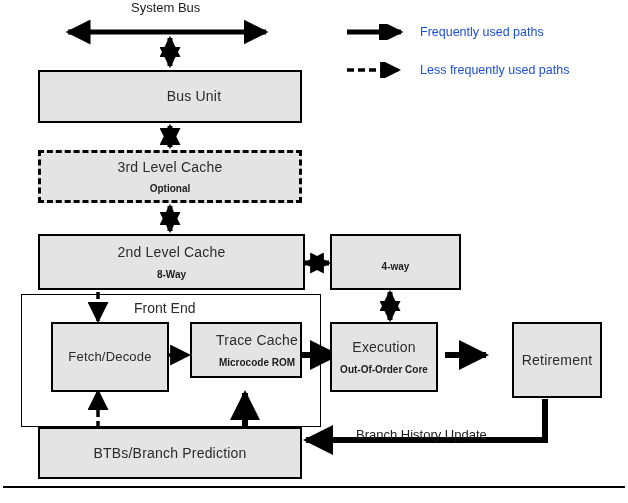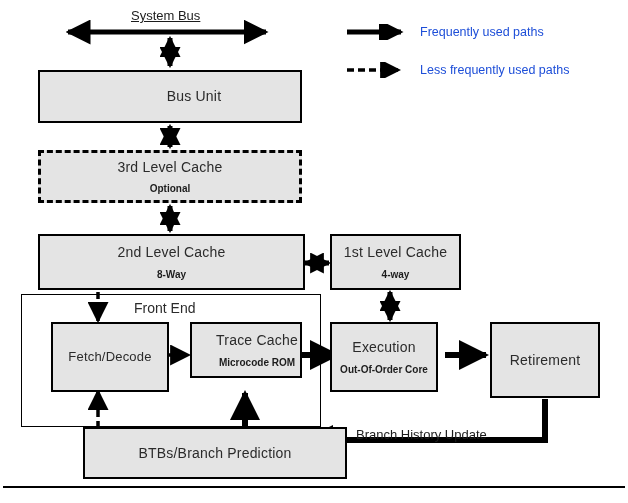--- a/index.html
+++ b/index.html
@@ -130,21 +130,21 @@
 
     <line x1="245" y1="428" x2="245" y2="393" stroke="#000000" stroke-width="6" marker-end="url(#ah-solid)"></line>
 
     <line x1="302" y1="355" x2="337" y2="355" stroke="#000000" stroke-width="6" marker-end="url(#ah-solid)"></line>
 
     <line x1="445" y1="355" x2="486" y2="355" stroke="#000000" stroke-width="6" marker-end="url(#ah-solid)"></line>
 
     <polyline points="545,399 545,440 306,440" fill="none" stroke="#000000" stroke-width="6" marker-end="url(#ah-solid)"></polyline>
   </svg>
 
-  <div class="free-label" style="left:131px; top:8px;text-decoration:underline;">System Bus</div>
+  <div class="free-label" style="left:131px; top:0;">System Bus</div>
 
   <svg style="position:absolute; left:345px; top:24px; width:66px; height:16px; z-index:4;" viewBox="0 0 66 16" xmlns="http://www.w3.org/2000/svg">
     <defs>
       <marker id="lg-solid" viewBox="0 0 10 10" refX="9" refY="5" markerWidth="5" markerHeight="5" orient="auto-start-reverse">
         <path d="M 0 0 L 10 5 L 0 10 z" fill="#000000"></path>
       </marker>
     </defs>
     <line x1="2" y1="8" x2="56" y2="8" stroke="#000000" stroke-width="5" marker-end="url(#lg-solid)"></line>
   </svg>
   <div class="legend-label" style="left:420px; top:25px;">Frequently used paths</div>
@@ -167,46 +167,45 @@
     <div class="title">3rd Level  Cache</div>
     <div class="sub">Optional</div>
   </div>
 
   <div class="node" style="left:38px; top:234px; width:267px; height:56px;">
     <div class="title">2nd Level Cache</div>
     <div class="sub">8-Way</div>
   </div>
 
   <div class="node" style="left:330px; top:234px; width:131px; height:56px;">
-    <div class="title">1st Level Cache</div>
     <div class="sub">4-way</div>
   </div>
 
   <div class="group-box" style="left:21px; top:294px; width:300px; height:133px;"></div>
   <div class="group-label" style="left:134px; top:300px;">Front End</div>
 
   <div class="node small" style="left:51px; top:322px; width:118px; height:70px;">
     <div class="title">Fetch/Decode</div>
   </div>
 
   <div class="node" style="left:190px; top:322px; width:112px; height:56px;padding-left:22px;">
     <div class="title">Trace Cache</div>
     <div class="sub">Microcode ROM</div>
   </div>
 
   <div class="node" style="left:330px; top:322px; width:108px; height:70px;">
     <div class="title">Execution</div>
     <div class="sub">Out-Of-Order Core</div>
   </div>
 
-  <div class="node" style="left:490px; top:322px; width:110px; height:76px;">
+  <div class="node" style="left:512px; top:322px; width:90px; height:76px;">
     <div class="title">Retirement</div>
   </div>
 
-  <div class="node" style="left:38px; top:427px; width:264px; height:52px;margin-left:45px;">
+  <div class="node" style="left:38px; top:427px; width:264px; height:52px;">
     <div class="title">BTBs/Branch Prediction</div>
   </div>
 
   <div class="free-label" style="left:356px; top:427px;">Branch History Update</div>
 
   <div class="bottom-rule"></div>
 
 </div>
 
 </body></html>

